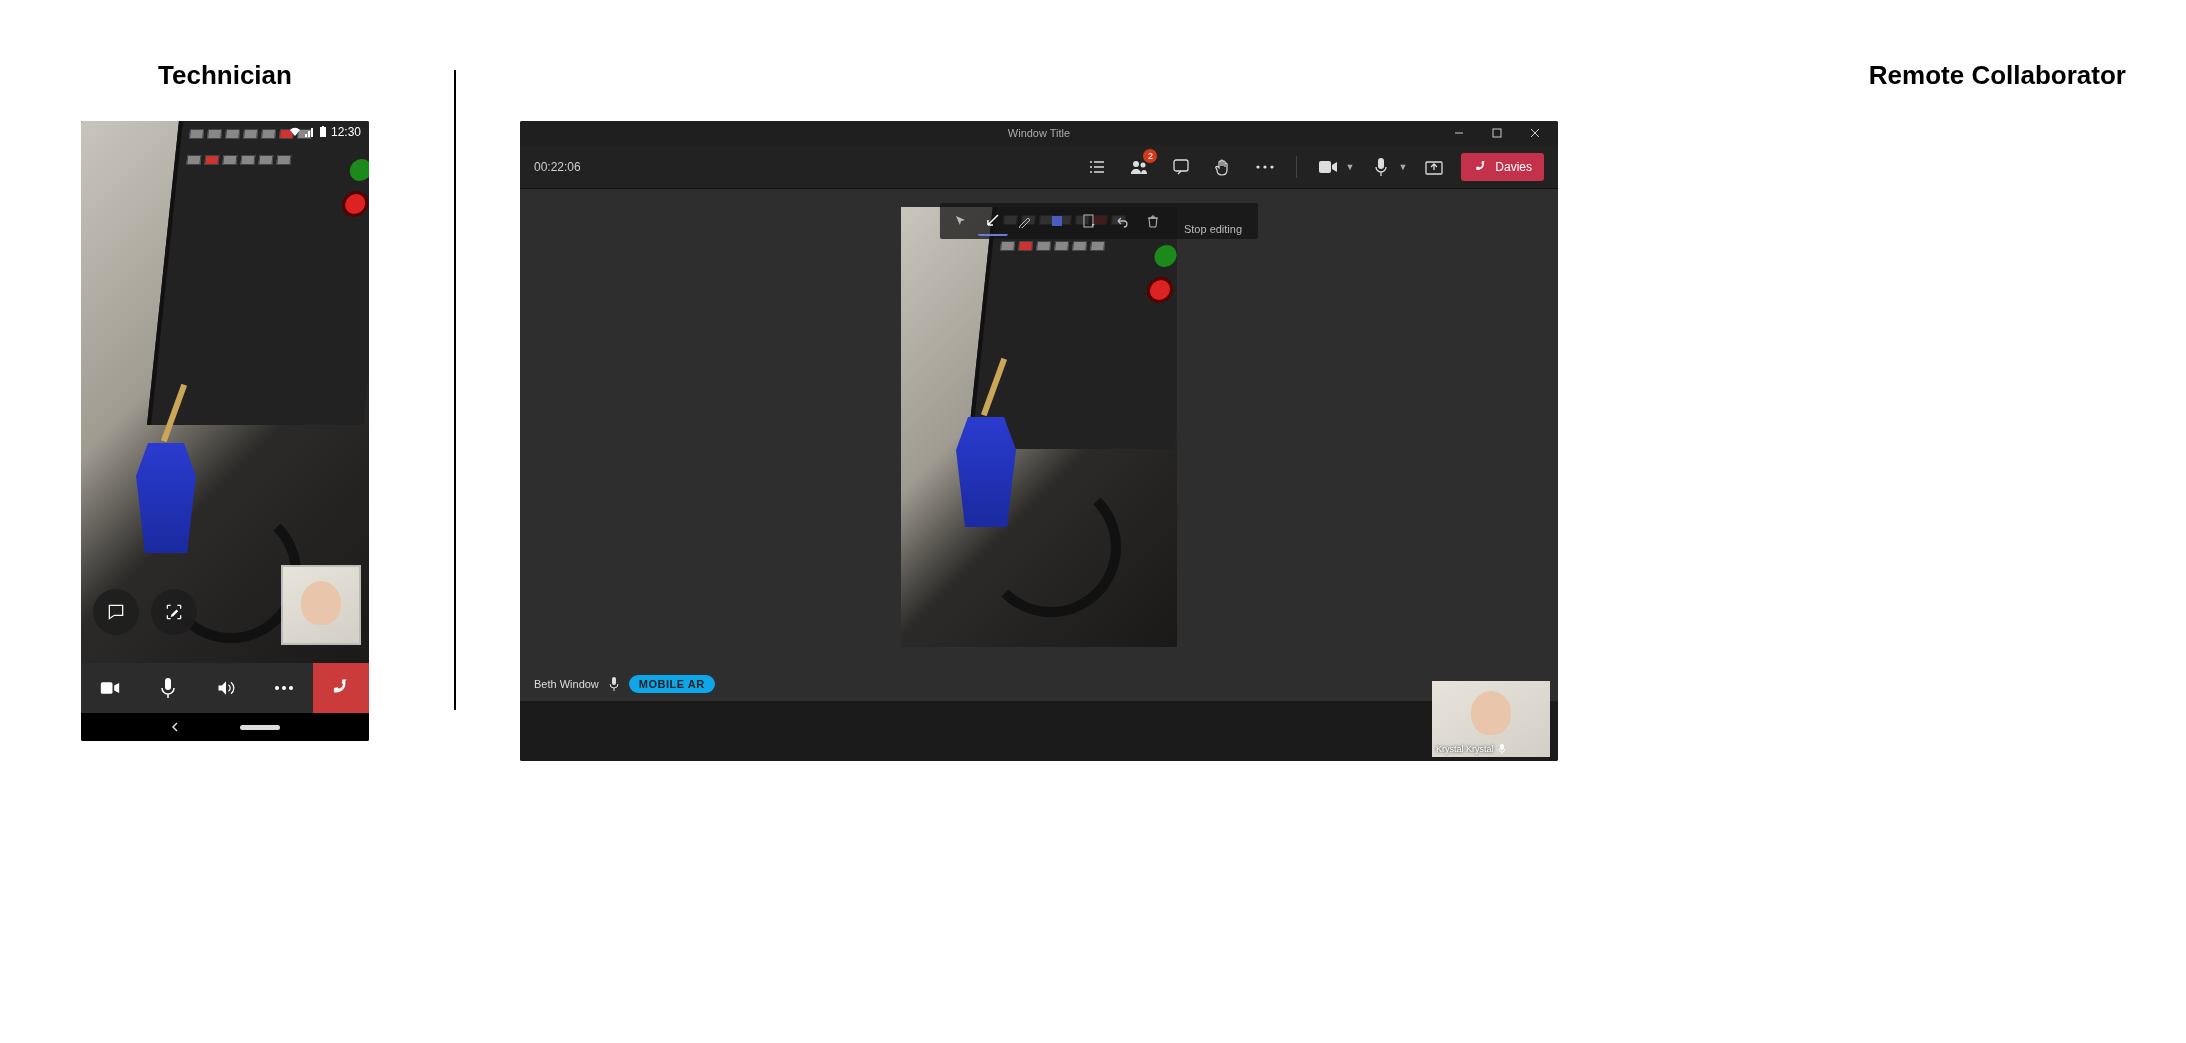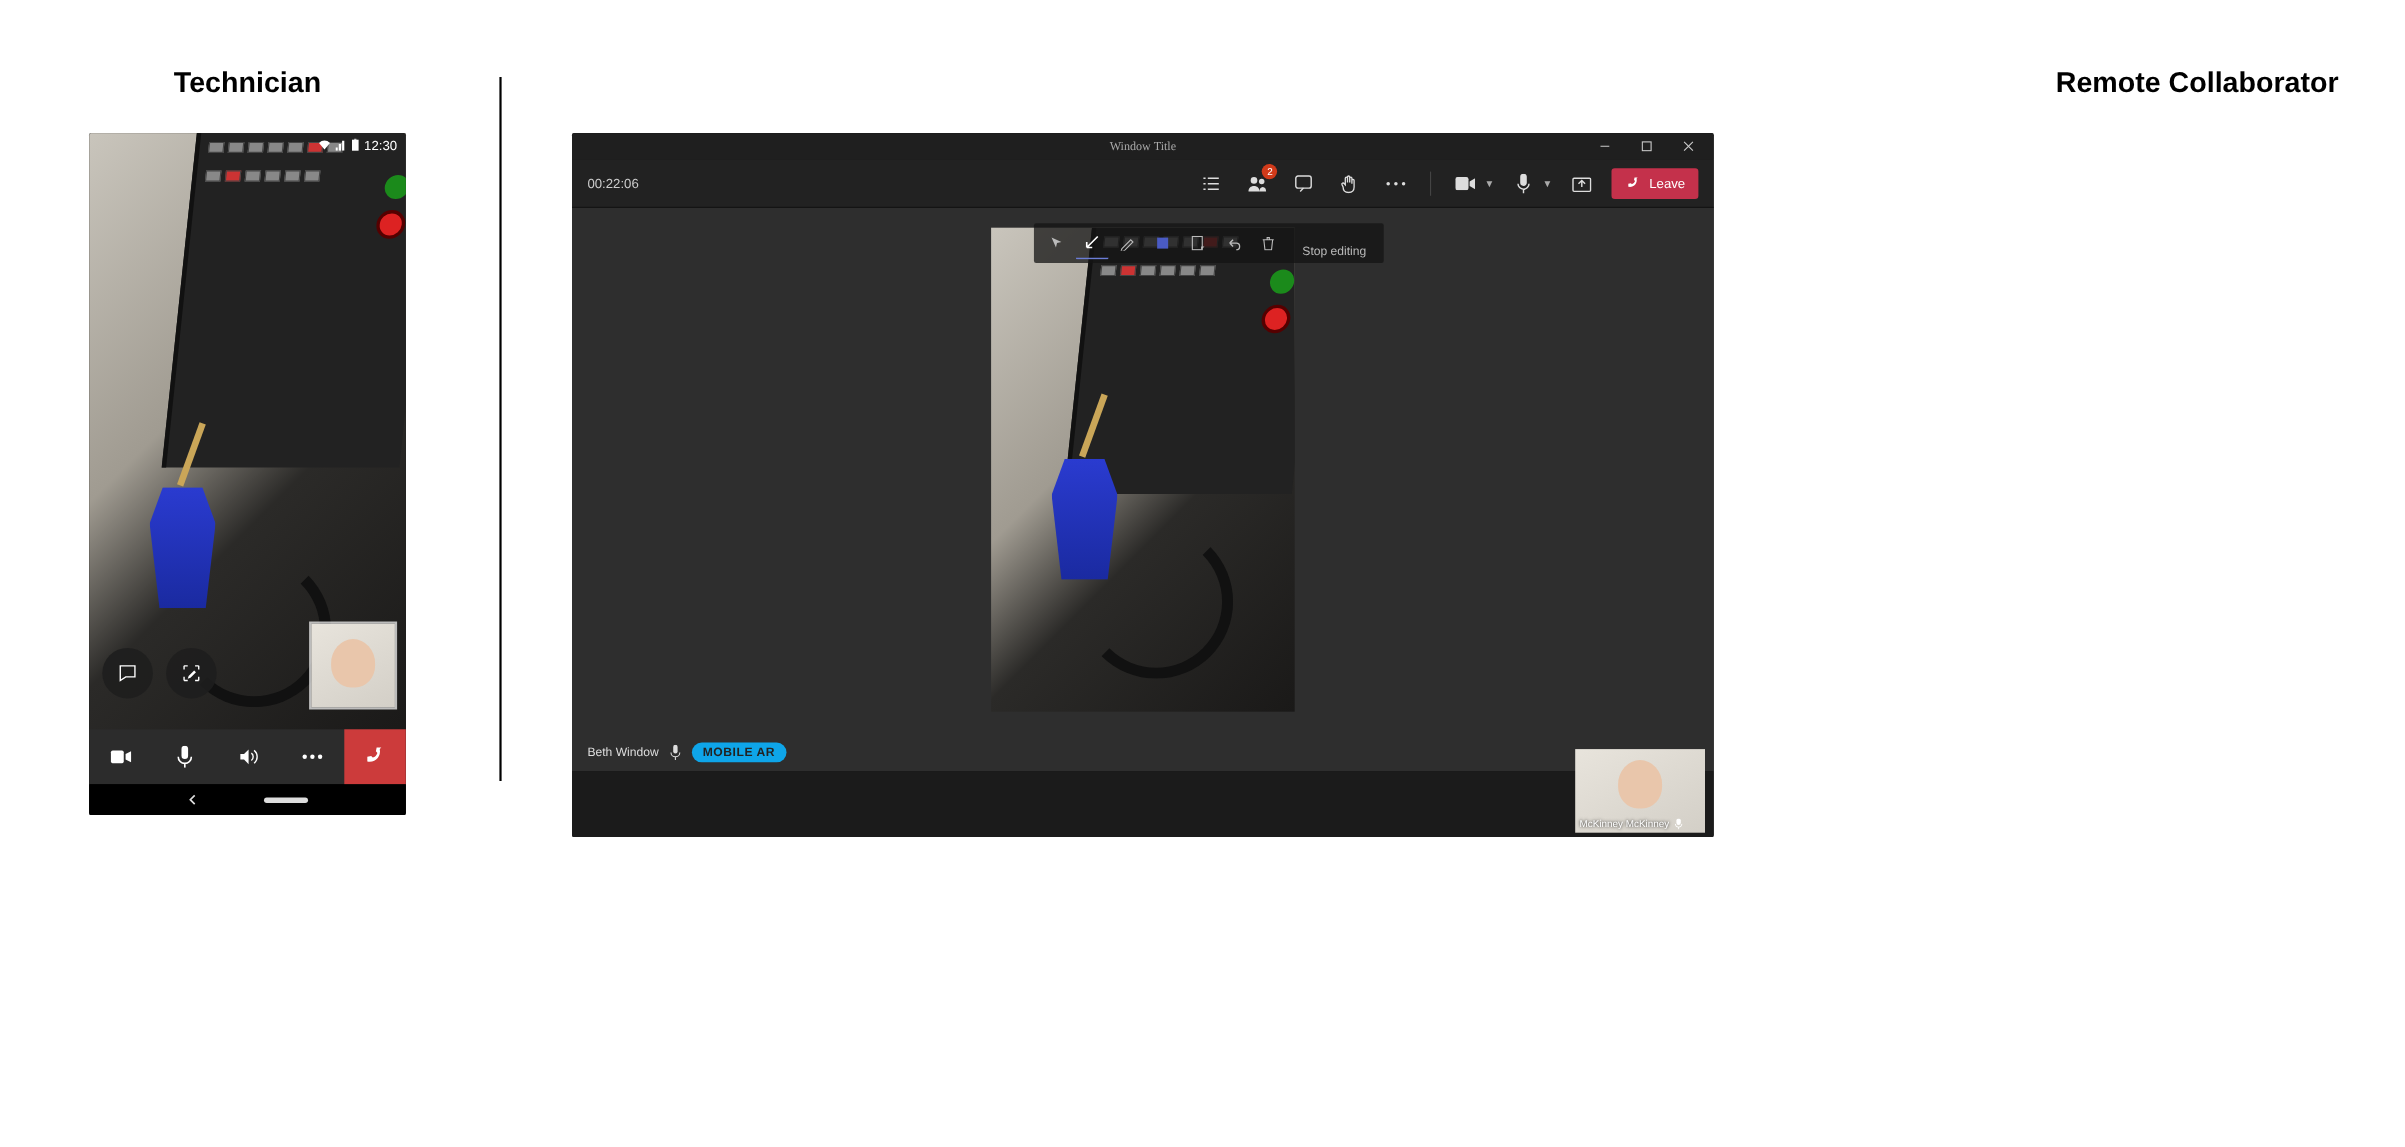--- a/index.html
+++ b/index.html
@@ -126,21 +126,21 @@
   .desktop {
     width: 1038px; height: 640px;
     background: #1b1b1b;
     position: relative;
     border-radius: 2px;
     overflow:hidden;
   }
   .d-titlebar {
     height: 24px; background:#1f1f1f;
     display:flex; align-items:center; justify-content:center;
-    color:#aaa; font-size:11px; position:relative;font-family:Liberation Serif, serif;
+    color:#aaa; font-size:11px; position:relative;
   }
   .winctrls { position:absolute; right:4px; top:0; height:24px; display:flex; }
   .winctrl { width:38px; display:flex; align-items:center; justify-content:center; color:#ccc; }
 
   .d-toolbar {
     height: 44px; background:#222;
     display:flex; align-items:center; justify-content:space-between;
     padding: 0 14px;
     border-bottom: 1px solid #111;
   }
@@ -427,21 +427,21 @@
           <div class="tool-icon">
             <svg width="18" height="16" viewBox="0 0 18 16">
                 <rect x="1" y="3" width="16" height="12" rx="1" stroke="#ddd" fill="none" stroke-width="1.3"></rect>
                 <path d="M9 11V6M6 8l3-3 3 3" stroke="#ddd" fill="none" stroke-width="1.3"></path>
               </svg>
           </div>
           <div class="leave-btn">
             <svg width="16" height="16" viewBox="0 0 24 24">
                 <path d="M4 14c4-6 12-6 16 0l-3 3-3-2v-2c-2-1-4-1-6 0v2l-3 2-3-3z" fill="#fff" transform="rotate(135 12 12)"></path>
               </svg>
-            <span>Leave</span>
+            <span>Davies</span>
           </div>
         </div>
       </div>
 
       <div class="d-stage">
 
         <div class="shared-feed">
           <div class="panel">
             <div class="panel-row">
                 <div class="pbtn"></div>
@@ -519,21 +519,21 @@
           <span class="ar-pill">MOBILE AR</span>
         </div>
       </div>
 
       <div class="d-bottom">
         <div class="desktop-pip">
           <div class="face" style="margin-top:10px;">
               <div class="hair"></div>
             </div>
           <div class="pip-name">
-            <span>McKinney McKinney</span>
+            <span>Krystal Krystal</span>
             <svg width="8" height="10" viewBox="0 0 8 10">
                 <rect x="2" y="0" width="4" height="6" rx="2" fill="#fff"></rect>
                 <path d="M1 5a3 3 0 006 0M4 8v2" stroke="#fff" fill="none" stroke-width=".8"></path>
               </svg>
           </div>
         </div>
       </div>
 
     </div>
   </div>

